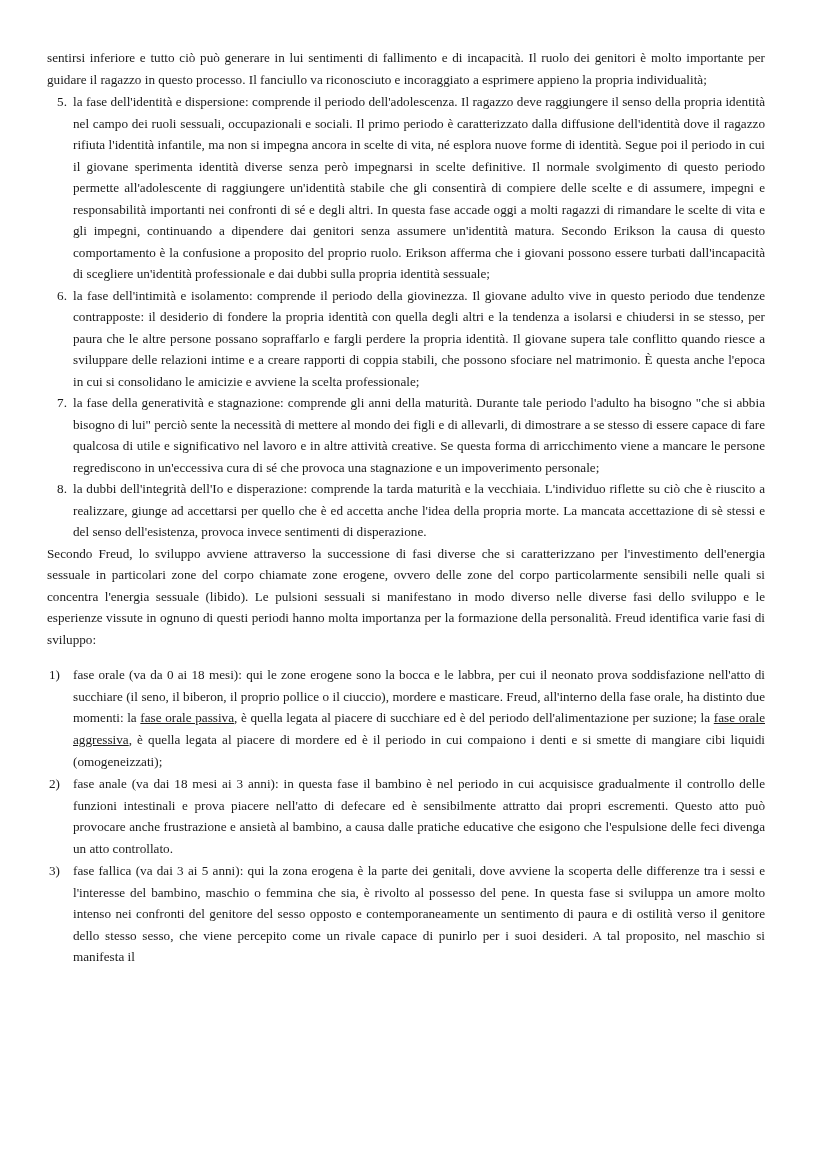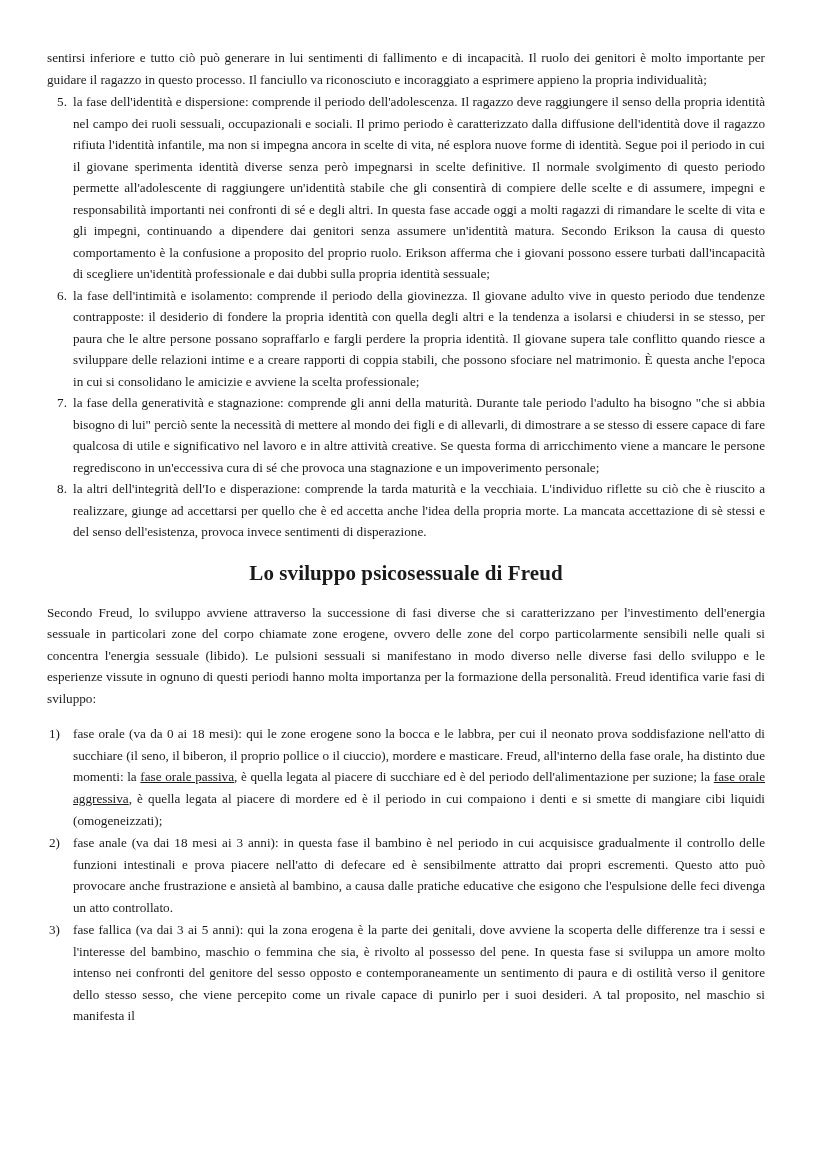--- a/index.html
+++ b/index.html
@@ -109,25 +109,24 @@
     <li>
       <span class="marker">6.</span>
       <span class="b">la fase dell'intimità e isolamento</span><span>: comprende il periodo della giovinezza. Il giovane adulto vive in questo periodo due tendenze contrapposte: il desiderio di fondere la propria identità con quella degli altri e la tendenza a isolarsi e chiudersi in se stesso, per paura che le altre persone possano sopraffarlo e fargli perdere la propria identità. Il giovane supera tale conflitto quando riesce a sviluppare delle relazioni intime e a creare rapporti di coppia stabili, che possono sfociare nel matrimonio. È questa anche l'epoca in cui si consolidano le amicizie e avviene la scelta professionale;</span>
     </li>
     <li>
       <span class="marker">7.</span>
       <span class="b">la fase della generatività e stagnazione</span><span>: comprende gli anni della maturità. Durante tale periodo l'adulto ha bisogno "che si abbia bisogno di lui" perciò sente la necessità di mettere al mondo dei figli e di allevarli, di dimostrare a se stesso di essere capace di fare qualcosa di utile e significativo nel lavoro e in altre attività creative. Se questa forma di arricchimento viene a mancare le persone regrediscono in un'eccessiva cura di sé che provoca una stagnazione e un impoverimento personale;</span>
     </li>
     <li>
       <span class="marker">8.</span>
-      <span class="b">la altri dell'integrità dell'Io e disperazione</span><span>: comprende la tarda maturità e la vecchiaia. L'individuo riflette su ciò che è riuscito a realizzare, giunge ad accettarsi per quello che è ed accetta anche l'idea della propria morte. La mancata accettazione di sè stessi e del senso dell'esistenza, provoca invece sentimenti di disperazione.</span>
+      <span class="b">la dubbi dell'integrità dell'Io e disperazione</span><span>: comprende la tarda maturità e la vecchiaia. L'individuo riflette su ciò che è riuscito a realizzare, giunge ad accettarsi per quello che è ed accetta anche l'idea della propria morte. La mancata accettazione di sè stessi e del senso dell'esistenza, provoca invece sentimenti di disperazione.</span>
     </li>
   </ol>
 
-  <h2 class="section-title">Lo sviluppo psicosessuale di Freud</h2>
 
   <p class="freud-intro"><span>Secondo Freud, lo sviluppo avviene attraverso la successione di fasi diverse che si caratterizzano per l'investimento dell'</span><span class="b">energia sessuale</span><span> in particolari zone del corpo chiamate </span><span class="b">zone erogene</span><span>, ovvero delle zone del corpo particolarmente sensibili nelle quali si concentra l'energia sessuale (</span><span class="b">libido</span><span>). Le </span><span class="b">pulsioni sessuali</span><span> si manifestano in modo diverso nelle diverse fasi dello sviluppo e le esperienze vissute in ognuno di questi periodi hanno molta importanza per la formazione della personalità. Freud identifica varie fasi di sviluppo:</span></p>
 
   <ol class="freudlist">
     <li>
       <span class="marker">1)</span>
       <span class="b">fase orale</span><span> (va da 0 ai 18 mesi): qui le zone erogene sono la bocca e le labbra, per cui il neonato prova soddisfazione nell'atto di succhiare (il seno, il biberon, il proprio pollice o il ciuccio), mordere e masticare. Freud, all'interno della fase orale, ha distinto due momenti: la </span><span class="u">fase orale passiva</span><span>, è quella legata al piacere di succhiare ed è del periodo dell'alimentazione per suzione; la </span><span class="u">fase orale aggressiva</span><span>, è quella legata al piacere di mordere ed è il periodo in cui compaiono i denti e si smette di mangiare cibi liquidi (omogeneizzati);</span>
     </li>
     <li>
       <span class="marker">2)</span>

